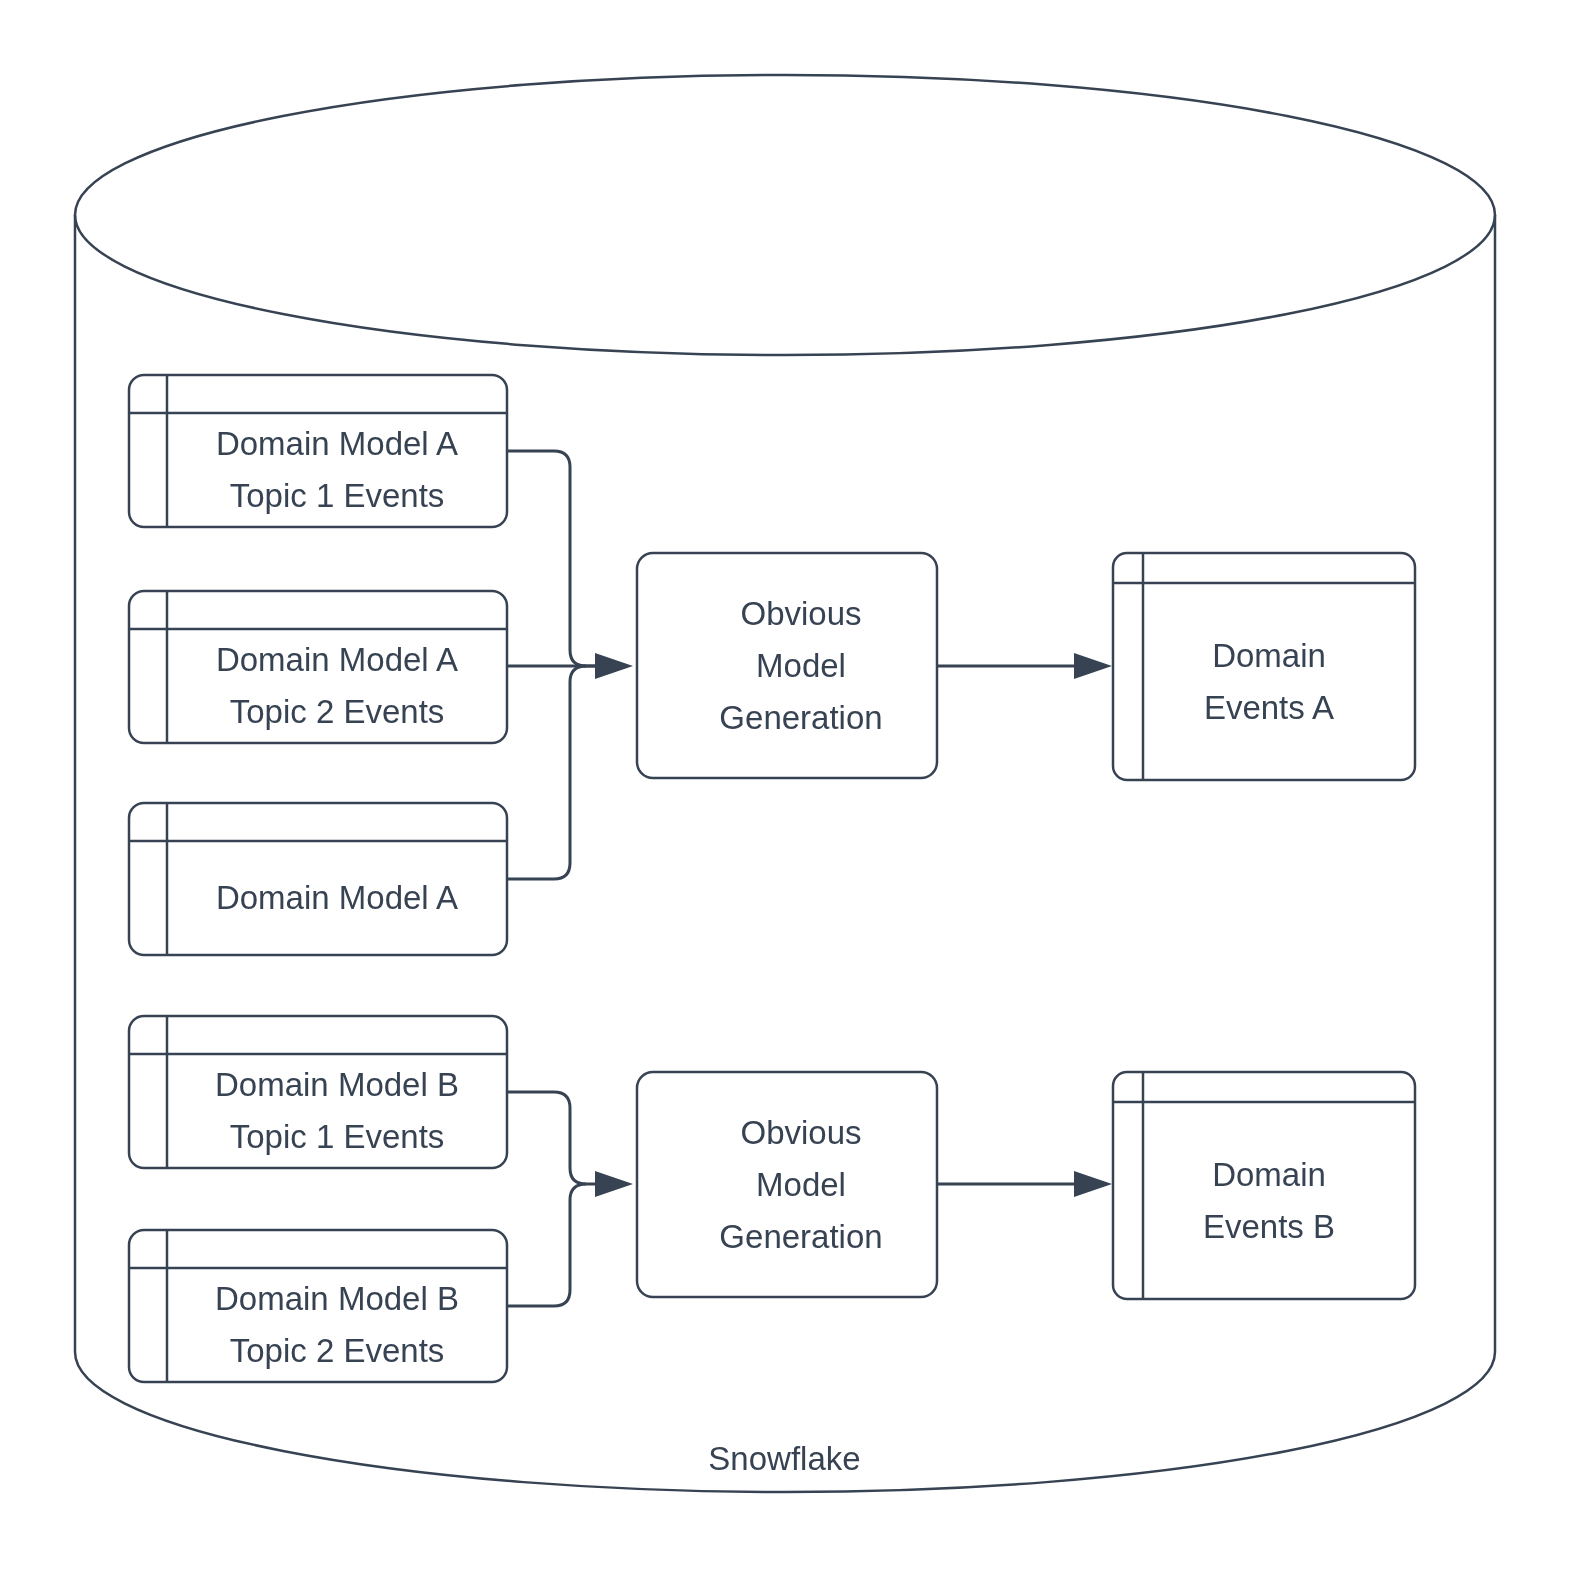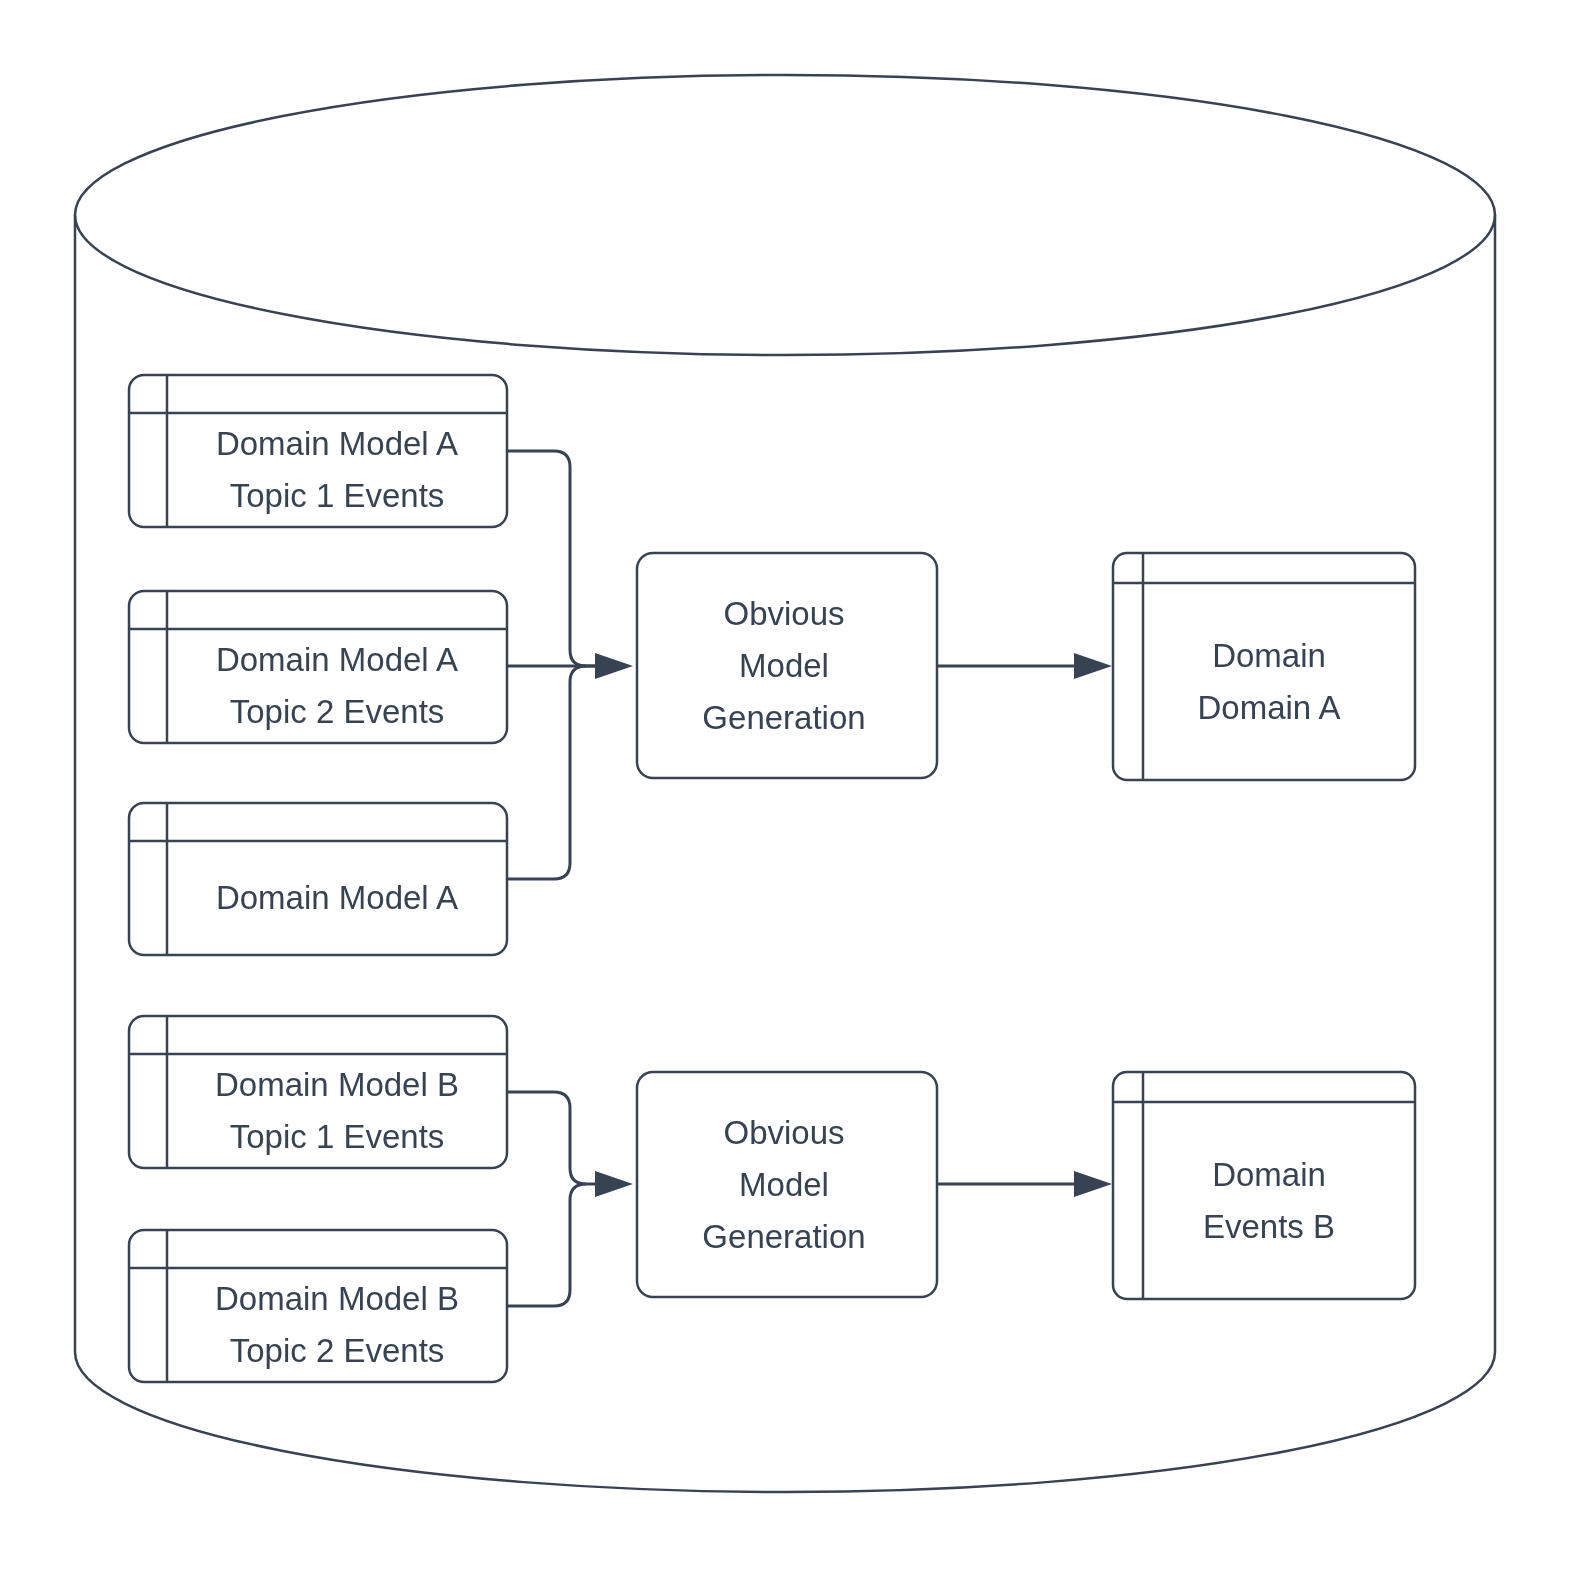--- a/index.html
+++ b/index.html
@@ -37,21 +37,21 @@
 
   
   .lbl-topic { left: 167px; width: 340px; height: 114px; }
   .lbl-topic-a1 { top: 413px; }
   .lbl-topic-a2 { top: 629px; }
   .lbl-topic-a3 { top: 841px; }
   .lbl-topic-b1 { top: 1054px; }
   .lbl-topic-b2 { top: 1268px; }
 
   
-  .lbl-process { left: 620px; width: 328px; height: 225px; }
+  .lbl-process { left: 637px; width: 328px; height: 225px; }
   .lbl-process-a { top: 553px; }
   .lbl-process-b { top: 1072px; }
 
   
   .lbl-output { left: 1143px; width: 252px; height: 197px; }
   .lbl-output-a { top: 583px; }
   .lbl-output-b { top: 1102px; }
 
   
   .lbl-container {
@@ -158,21 +158,24 @@
     <span>Generation</span>
   </div>
   <div class="node-label lbl-process lbl-process-b">
     <span>Obvious</span>
     <span>Model</span>
     <span>Generation</span>
   </div>
 
   <div class="node-label lbl-output lbl-output-a">
     <span>Domain</span>
-    <span>Domain A</span>
+    <span>Events A</span>
   </div>
   <div class="node-label lbl-output lbl-output-b">
     <span>Domain</span>
     <span>Events B</span>
   </div>
 
+  <div class="node-label lbl-container">
+    <span>Snowflake</span>
+  </div>
 
 </div>
 
 </body></html>

